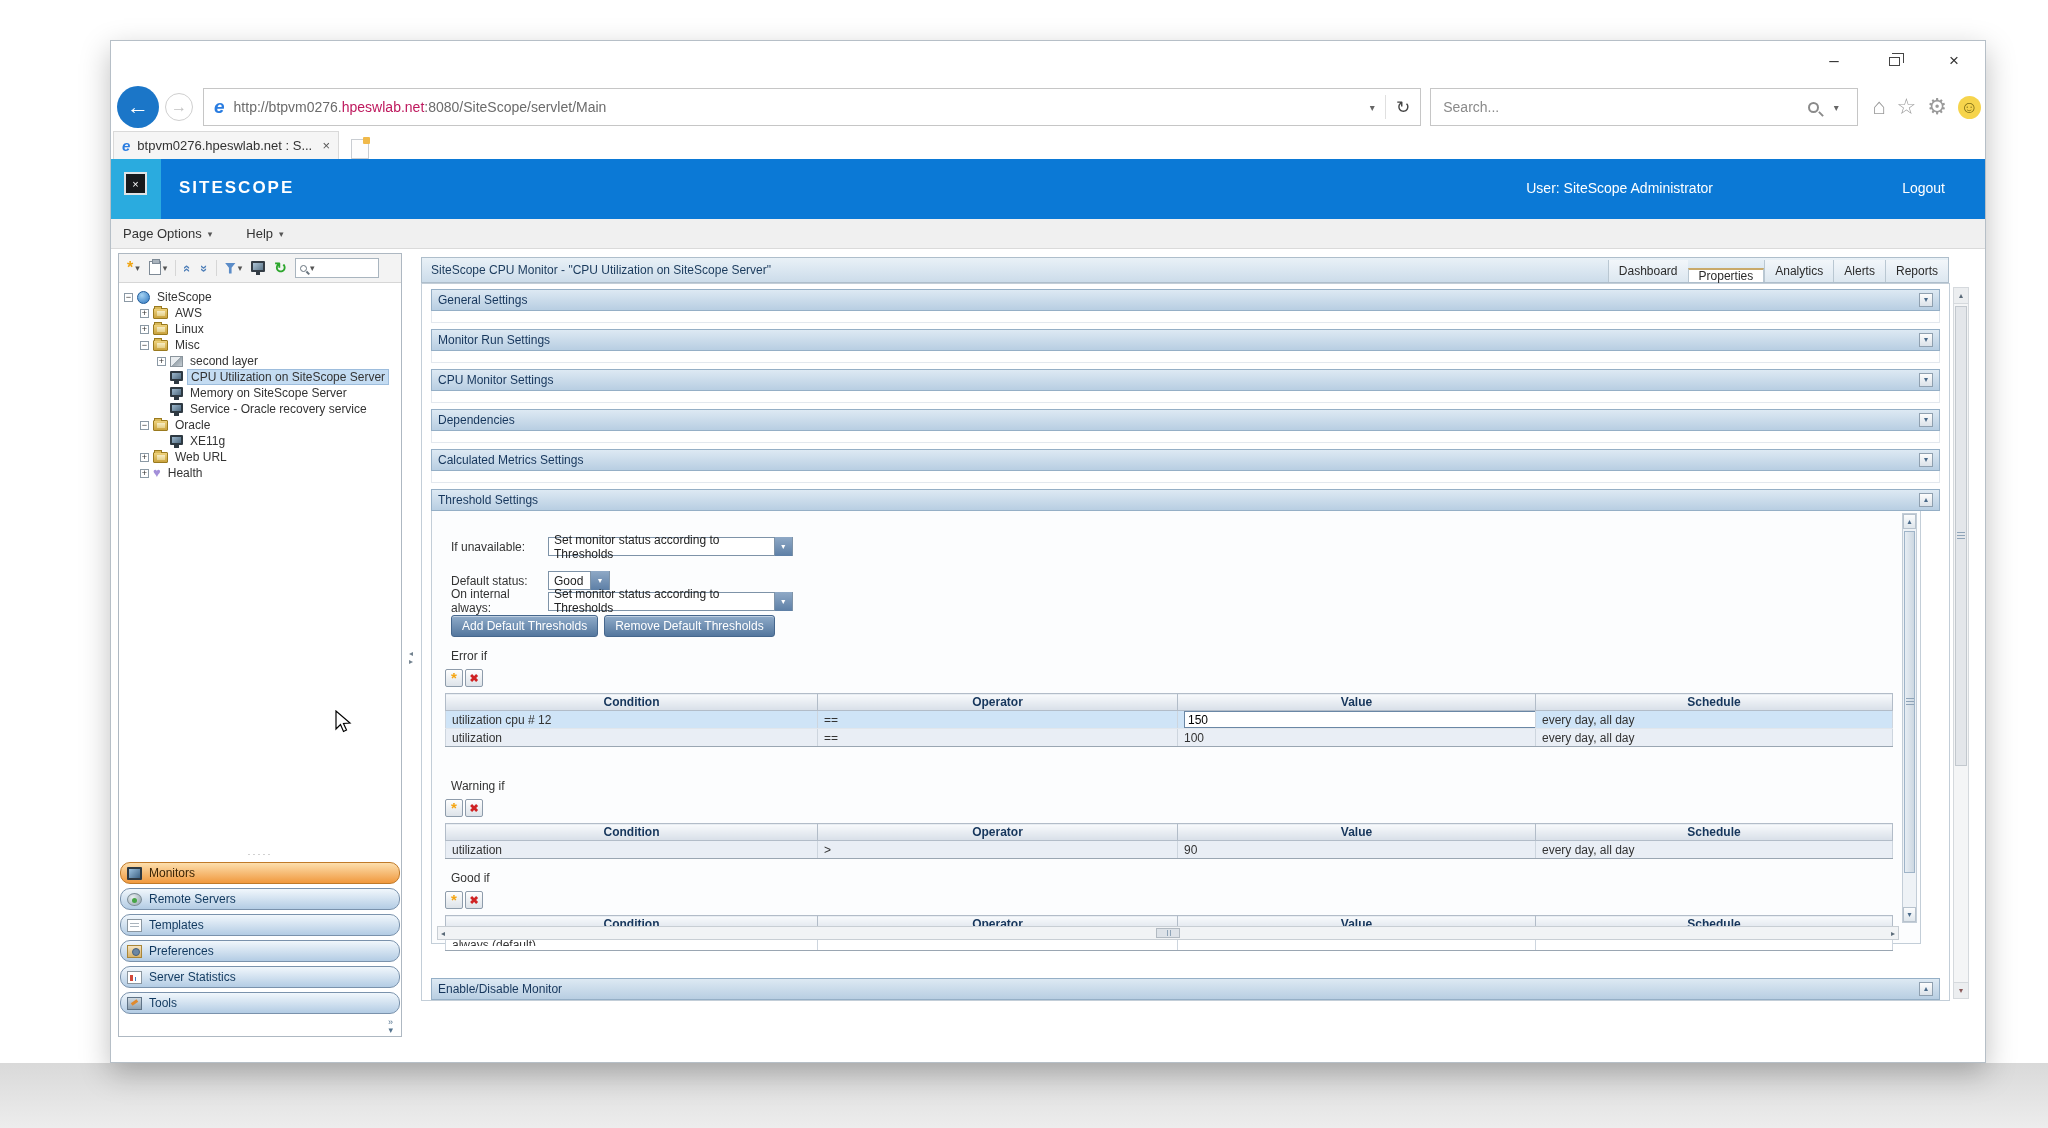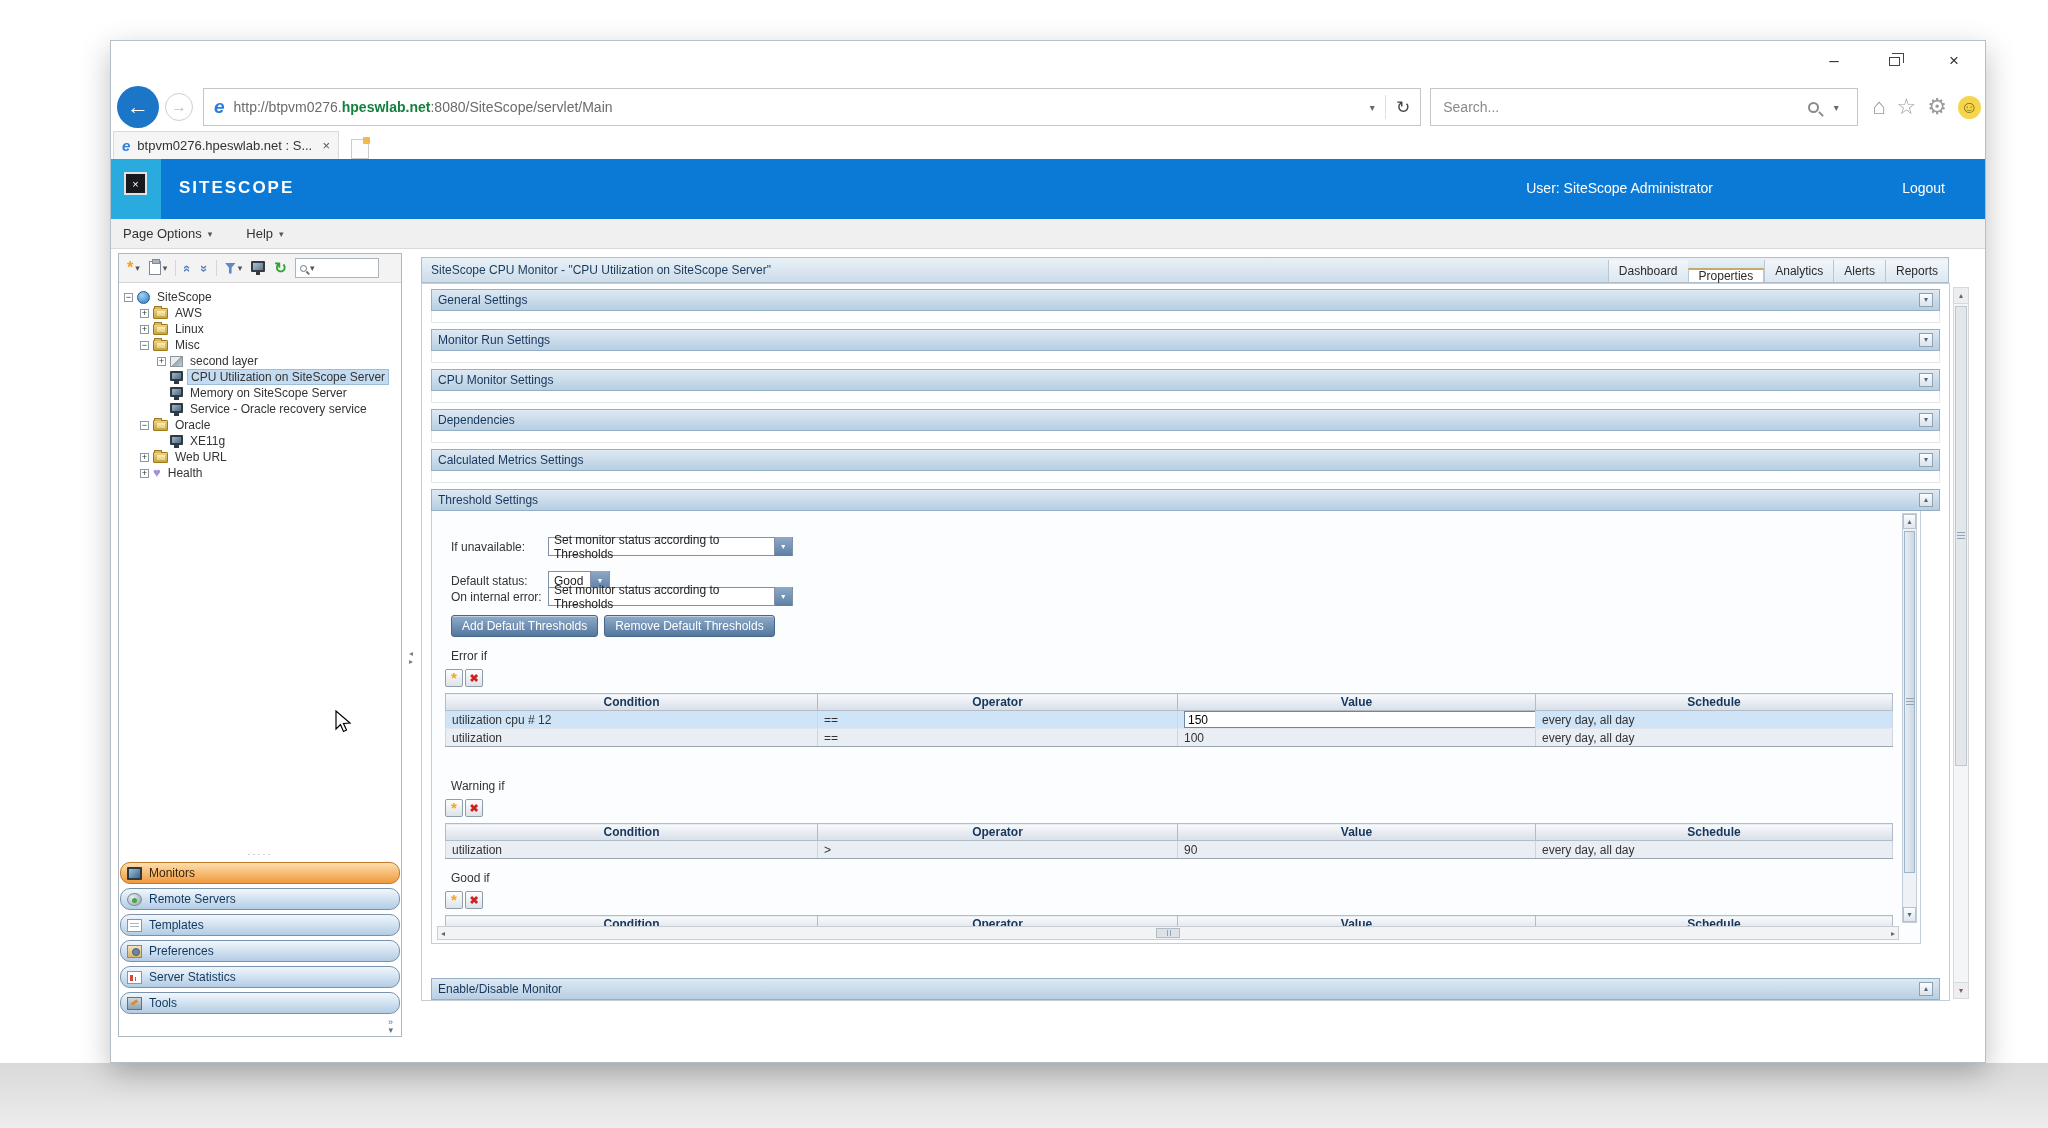--- a/index.html
+++ b/index.html
@@ -17,21 +17,21 @@
   .win-btn{width:30px;height:24px;display:grid;place-items:center;font-size:17px;color:#333}
   .restore-box{width:11px;height:9px;border:1px solid #444;position:relative;background:#fff}
   .restore-box::before{content:"";position:absolute;left:2px;top:-5px;width:11px;height:9px;border:1px solid #444;border-bottom:none;border-left:none}
 
   
   .addr-row{position:absolute;top:44px;left:6px;width:1864px;height:44px;display:flex;align-items:center}
   .back-btn{width:42px;height:42px;border-radius:50%;background:#1b76c8;color:#fff;display:grid;place-items:center;font-size:22px;flex:0 0 auto}
   .fwd-btn{width:28px;height:28px;border-radius:50%;border:1px solid #cfcfcf;color:#c2c2c2;display:grid;place-items:center;font-size:16px;margin-left:6px;flex:0 0 auto}
   .url-field{flex:1;height:38px;border:1px solid #c6c6c6;margin-left:10px;display:flex;align-items:center;padding-left:10px;font-size:14px;color:#6b6b6b;background:#fff}
   .ie-e{font-weight:bold;font-style:italic;color:#2a7de1;font-size:19px;margin-right:9px}
-  .url-host{color:#15803d;font-weight:bold}
+  .url-host{color:#be185d;font-weight:normal}
   .url-right{margin-left:auto;display:flex;align-items:center;height:100%}
   .url-dd{width:26px;text-align:center;color:#666;font-size:10px}
   .url-sep{width:1px;height:24px;background:#e0e0e0}
   .url-refresh{width:34px;text-align:center;color:#444;font-size:17px}
   .search-field{width:428px;height:38px;border:1px solid #c6c6c6;margin-left:9px;display:flex;align-items:center;padding-left:12px;color:#8a8a8a;font-size:14px;background:#fff}
   .search-right{margin-left:auto;display:flex;align-items:center;gap:4px;padding-right:8px}
   .mag{width:11px;height:11px;border:2px solid #8a8a8a;border-radius:50%;position:relative}
   .mag::after{content:"";position:absolute;left:8px;top:9px;width:6px;height:2px;background:#8a8a8a;transform:rotate(45deg)}
   .chrome-icons{display:flex;align-items:center;gap:11px;margin-left:14px}
   .ch-ico{font-size:22px;color:#9a9a9a;line-height:1}
@@ -433,21 +433,21 @@
           </span>
       </div>
       <div class="fld-row" style="top:60px">
         <span class="fld-label">Default status:</span>
         <span class="dd" style="width:62px">
             <span>Good</span>
             <span class="dd-arrow">▾</span>
           </span>
       </div>
       <div class="fld-row" style="top:76px">
-        <span class="fld-label">On internal error:</span>
+        <span class="fld-label">On internal always:</span>
         <span class="dd" style="width:245px">
             <span>Set monitor status according to Thresholds</span>
             <span class="dd-arrow">▾</span>
           </span>
       </div>
 
       <div class="fld-row" style="top:104px;gap:6px">
         <span class="steel-btn">Add Default Thresholds</span>
         <span class="steel-btn">Remove Default Thresholds</span>
       </div>
@@ -538,20 +538,28 @@
             <col style="width:358px">
             <col style="width:357px">
           </colgroup>
         <tbody>
             <tr>
           <th>Condition</th>
           <th>Operator</th>
           <th>Value</th>
           <th>Schedule</th>
         </tr>
+        <tr>
+          <td>
+                <div class="clip7">always (default)</div>
+              </td>
+          <td></td>
+          <td></td>
+          <td></td>
+        </tr>
       </tbody>
         </table>
 
       <div class="thr-vscroll">
         <div class="vs-arrow">▴</div>
         <div class="vs-thumb">
             <span class="grip"></span>
           </div>
         <div class="vs-arrow vs-bottom">▾</div>
       </div>

